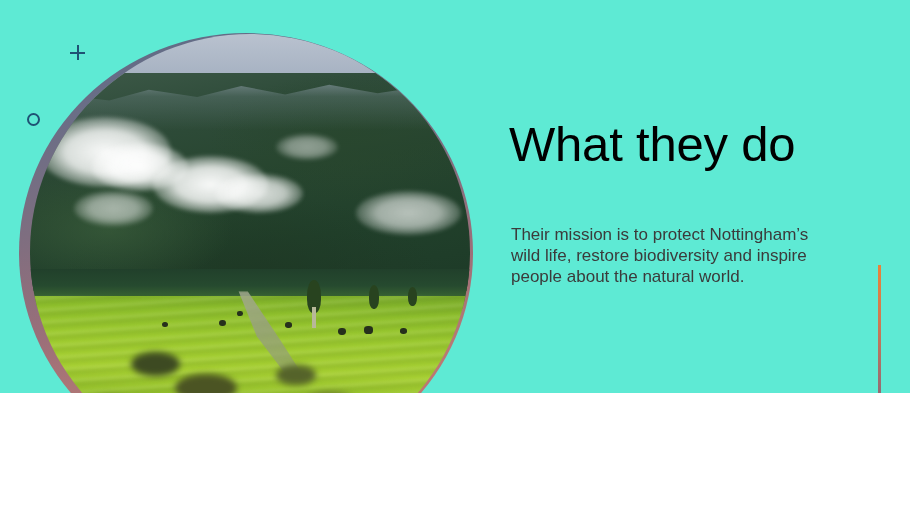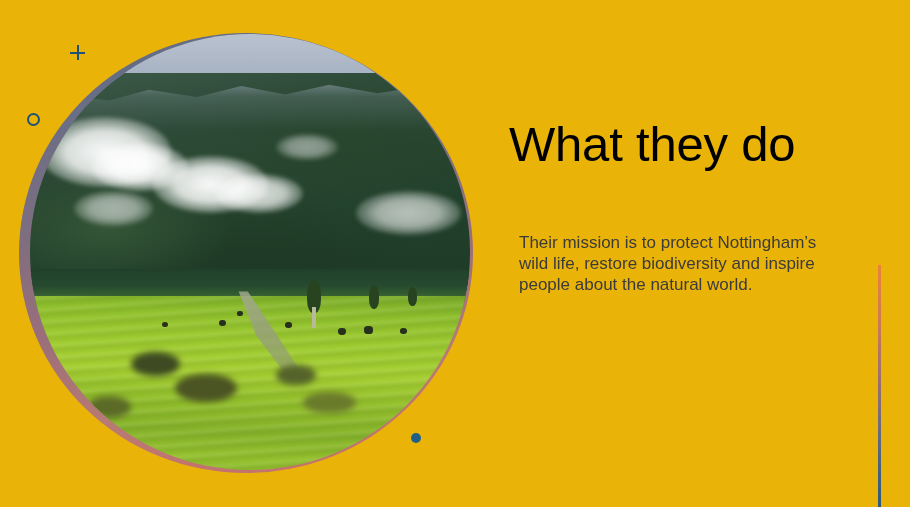--- a/index.html
+++ b/index.html
@@ -7,22 +7,22 @@
     margin: 0;
     padding: 0;
     background: #ffffff;
   }
   body {
     font-family: "Liberation Sans", sans-serif;
   }
   #slide {
     position: relative;
     width: 910px;
-    height: 507px;
-    background: #eab308;
+    height: 393px;
+    background: #5eead4;
     overflow: hidden;
   }
 
   
   #photo-wrap {
     position: absolute;
     left: 19px;
     top: 33px;
     width: 454px;
     height: 440px;
@@ -229,21 +229,21 @@
     font-weight: normal;
     line-height: 1.08;
     color: #000000;
     letter-spacing: -0.2px;
   }
   #body-text {
     position: absolute;
     left: 511px;
     top: 224px;
     width: 305px;
-    margin: 8px;
+    margin: 0;
     font-size: 17px;
     line-height: 21.2px;
     color: #3b3b3b;
   }
 </style>
 </head>
 <body>
 
 <div id="slide">
 

